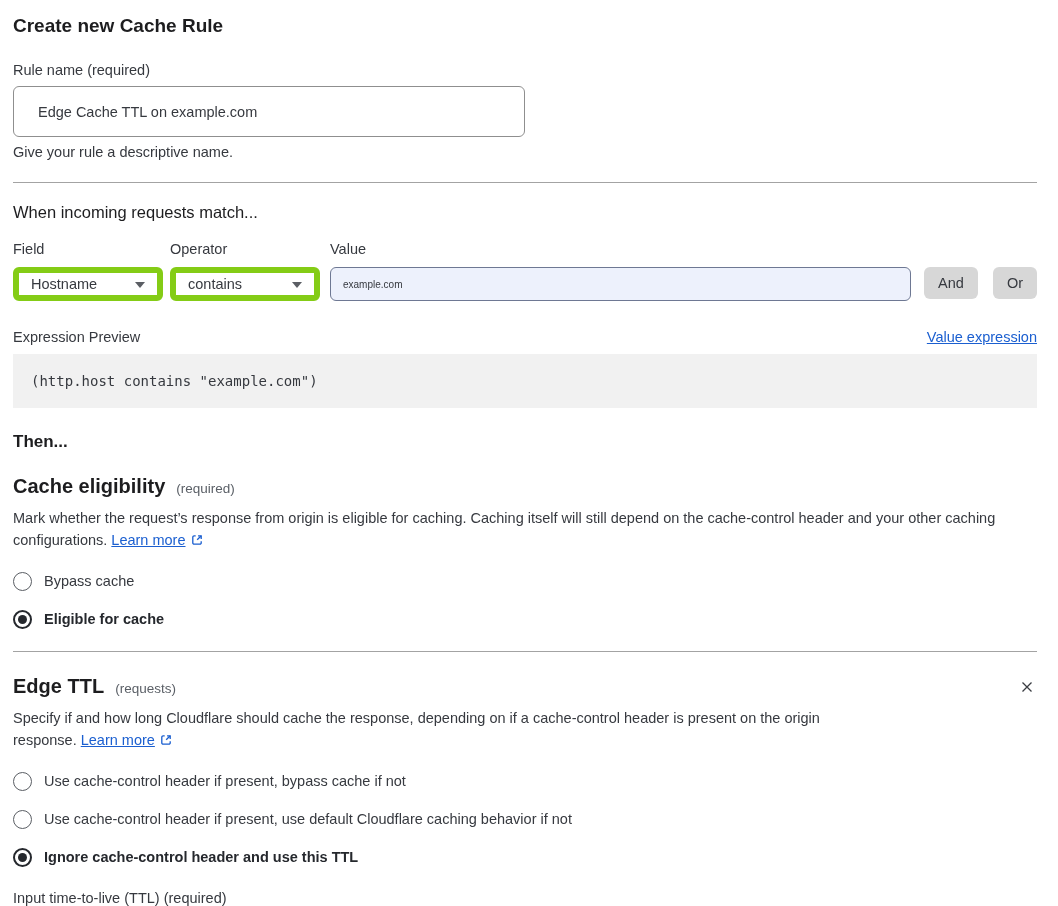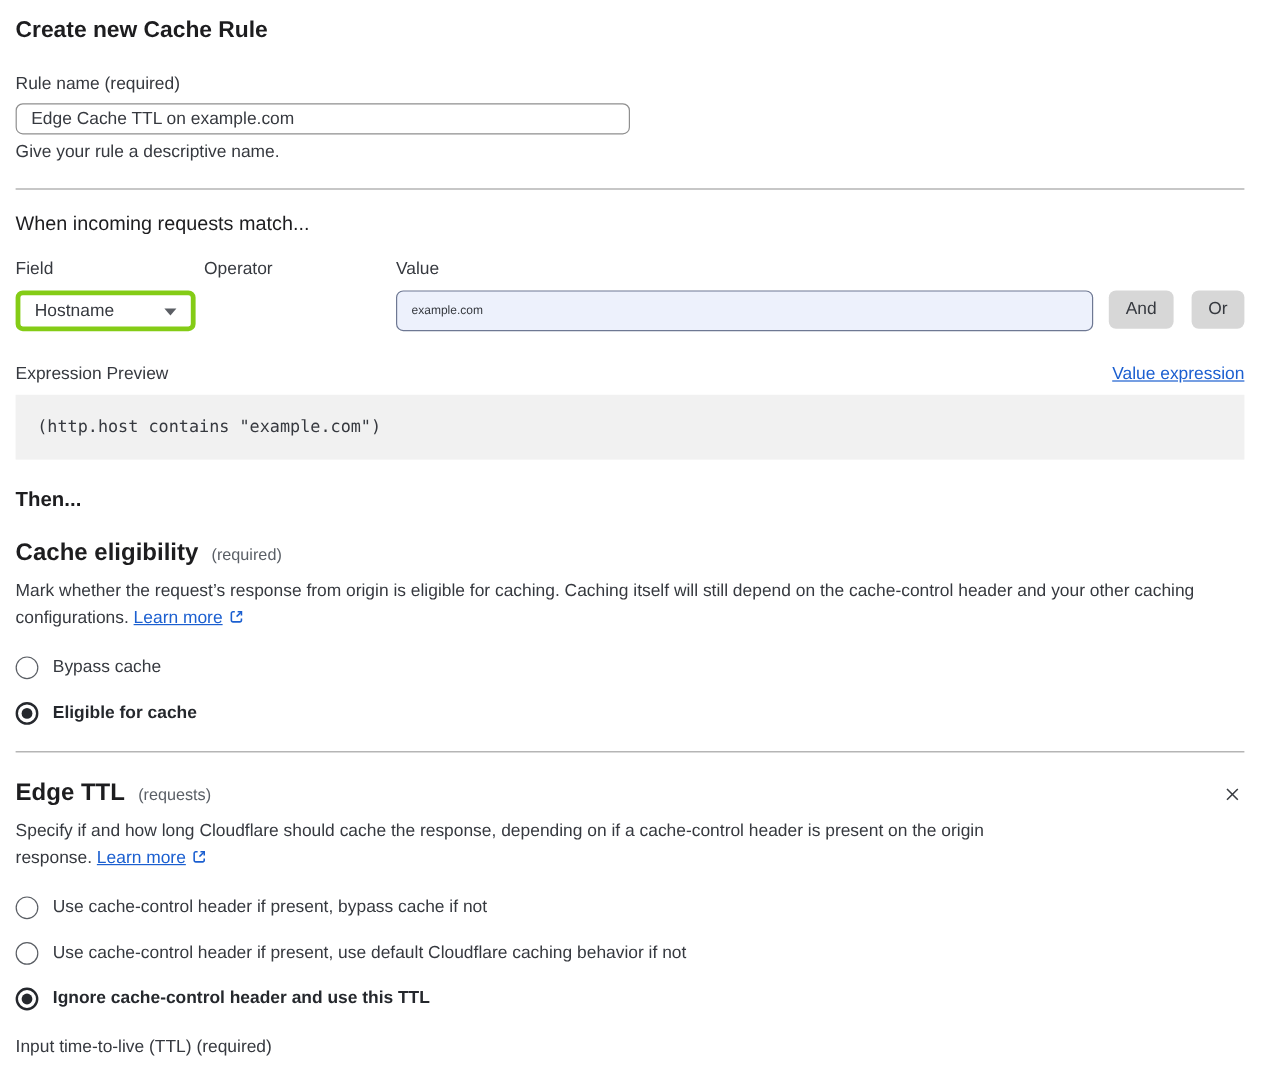--- a/index.html
+++ b/index.html
@@ -13,41 +13,41 @@
   .page { padding: 14px 21px 0 13px; }
 
   h1.page-title { font-size: 19px; font-weight: 700; color: #1d1d1f; line-height: 23px; }
 
   .field-label { font-size: 14.5px; color: #36393f; }
   .helper { font-size: 14.5px; color: #36393f; }
 
   .rule-name-label { margin-top: 25px; }
   .text-input {
     margin-top: 8px;
-    height: 26px; width: 512px;
+    height: 51px; width: 512px;
     border: 1px solid #8f8f8f; border-radius: 6px;
-    padding: 0 12px; font-size: 14.5px; color: #36393f;
+    padding: 0 24px; font-size: 14.5px; color: #36393f;
     font-family: "Liberation Sans", sans-serif;
     background: #fff; outline: none; display: block;
   }
   .rule-name-helper { margin-top: 7px; }
 
   .divider { border: none; border-top: 1px solid #a3a3a3; margin-top: 22px; }
 
   .section-heading { font-size: 16.5px; font-weight: 400; color: #1d1d1f; margin-top: 20px; }
 
   .match-row { display: flex; align-items: flex-start; margin-top: 19px; }
   .match-col-label { margin-bottom: 10px; }
   .col-field { width: 150px; margin-right: 7px; }
   .col-operator { width: 150px; margin-right: 10px; }
   .col-value { flex: 1; margin-right: 13px; }
 
   .select-box {
     position: relative; height: 34px;
-    border: 4px solid #84cc16; border-radius: 6px;
+    border: 6px solid #84cc16; border-radius: 6px;
     background: #fff; display: flex; align-items: center;
     padding: 0 28px 0 12px; cursor: pointer; width: 100%;
   }
   .caret {
     position: absolute; right: 12px; top: 50%; margin-top: -2px;
     width: 0; height: 0;
     border-left: 5px solid transparent; border-right: 5px solid transparent;
     border-top: 6px solid #5b5e64;
   }
   .value-input {
@@ -128,20 +128,24 @@
   <div class="match-row">
     <div class="col-field">
       <div class="field-label match-col-label">Field</div>
       <div class="select-box">
         <span>Hostname</span>
         <span class="caret"></span>
       </div>
     </div>
     <div class="col-operator">
       <div class="field-label match-col-label">Operator</div>
+      <div class="select-box">
+        <span>contains</span>
+        <span class="caret"></span>
+      </div>
     </div>
     <div class="col-value">
       <div class="field-label match-col-label">Value</div>
       <input class="value-input" type="text" value="example.com" style="">
     </div>
     <button class="andor-btn btn-and">And</button>
     <button class="andor-btn">Or</button>
   </div>
 
   <div class="expr-row">

